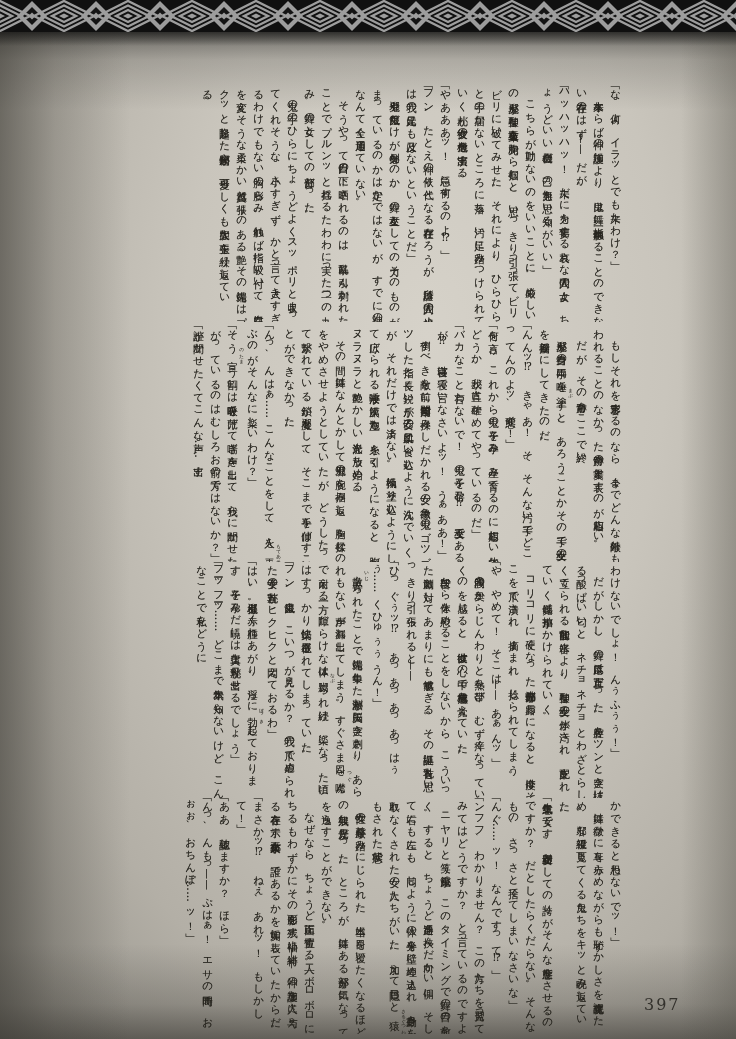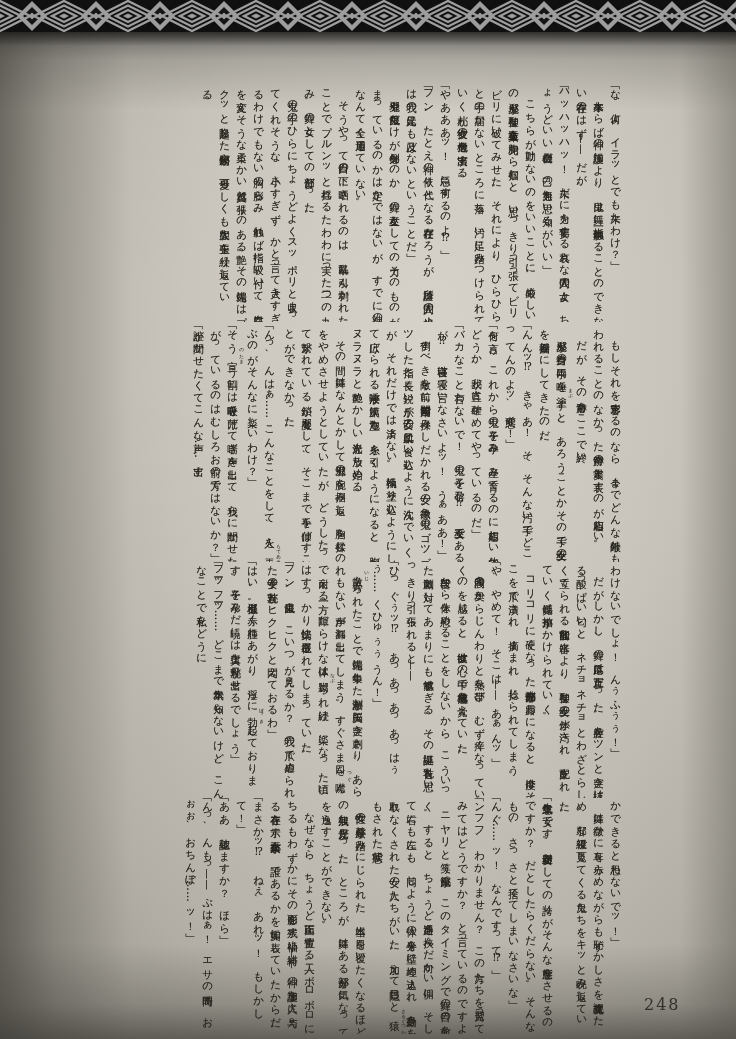--- a/index.html
+++ b/index.html
@@ -118,15 +118,15 @@
       <p>「んぐ……ッ！　なんですって⁉」</p>
       <p>「ンフフ、わかりません？　この方たちを見習ってみてはどうですか？　と言っているのですよ」</p>
       <p>　ニヤリと笑う餓鬼が、このタイミングで舞の目の前を退く。すると、ちょうど通路を挟んだ向かい側に、そして右にも左にも、同じように体の半分を壁に埋め込まれ、身動きを取れなくされた女の人たちがいた。加えて目隠しと<ruby>猿轡<rt>さるぐつわ</rt></ruby>もされた状態で。</p>
       <p>　女性の尊厳が踏みにじられた、本当に目を覆いたくなるほどの無残な光景だった。ところが、舞はある部分が気になって目を逸らすことができない。</p>
       <p>　なぜなら、ちょうど正面に位置する二人。ボロボロに朽ちるもわずかにその面影を残す小袖に緋袴——神の加護を人々に与える存在を示す巫女装束が、誰であるかを如実に表していたからだ。</p>
       <p>「まさかッ⁉　ねぇ、あれッ！　もしかして！」</p>
       <p>「ああ、確認しますか？　ほら」</p>
       <p>「んっ、んもっ——ぷはぁ！　エサの時間！　おぉぉ、おちんぽ……ッ！」</p>
     </div>
 
-  <div class="page-number">248</div>
+  <div class="page-number">397</div>
 
 </div>
 
 </body></html>

